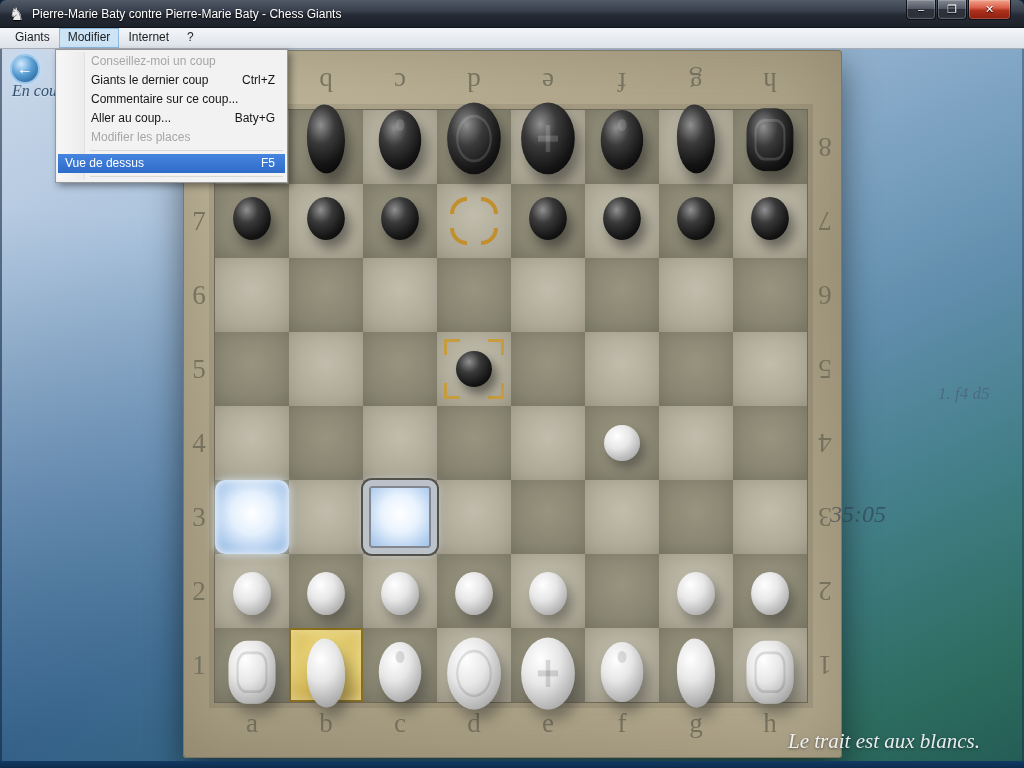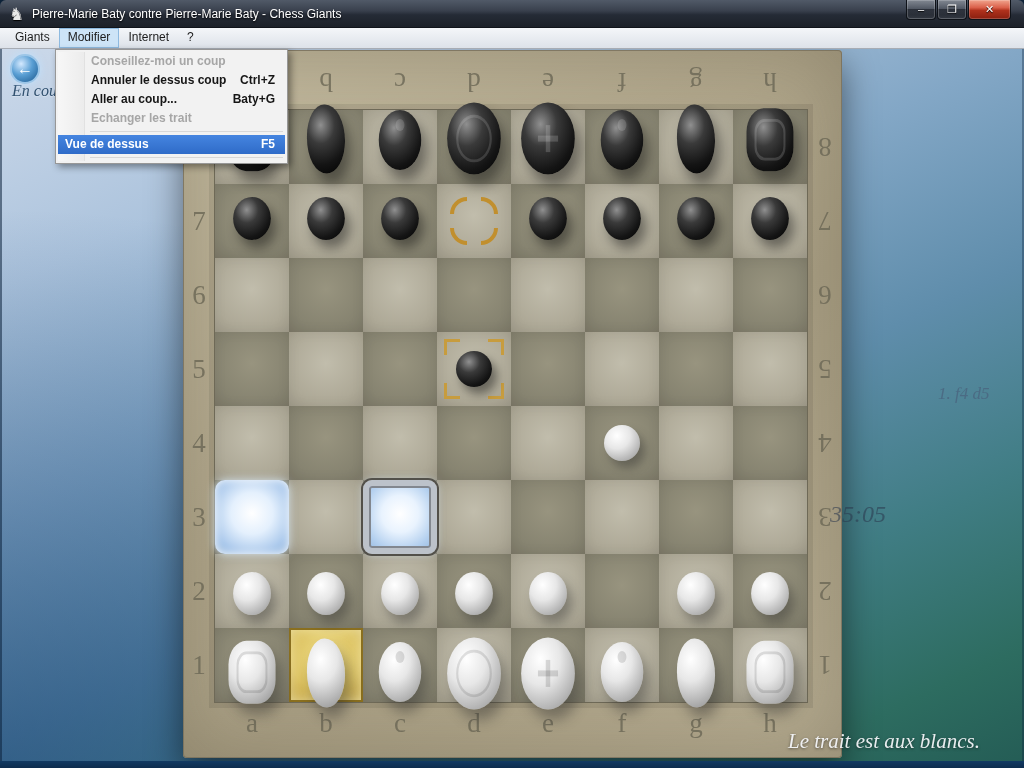--- a/index.html
+++ b/index.html
@@ -130,21 +130,21 @@
   .edge-left { position:absolute; left:0; top:49px; bottom:0; width:2px;
     background:rgba(12,35,60,.55); z-index:40; }
   .edge-right { position:absolute; right:0; top:49px; bottom:0; width:2px;
     background:rgba(12,35,60,.35); z-index:40; }
   .bottom-strip { position:absolute; left:0; right:0; bottom:0; height:7px; z-index:40;
     background:linear-gradient(#123a63,#0d2c4d); }
 
   
   .context-menu { position:absolute; left:55px; top:49px; width:233px; z-index:60;
     background:#f2f2f2; border:1px solid #979797; padding:2px;
-    box-shadow:3px 3px 7px rgba(0,0,0,.4);font-weight:bold; }
+    box-shadow:3px 3px 7px rgba(0,0,0,.4); }
   .menu-gutter { position:absolute; left:2px; top:2px; bottom:2px; width:27px;
     background:linear-gradient(90deg,#f7f7f7,#ececec); border-right:1px solid #e1e1e1; }
   .menu-item { position:relative; height:19px; line-height:19px; font-size:12px; color:#161616;
     padding-left:33px; padding-right:8px; z-index:1; }
   .menu-item .sc { position:absolute; right:10px; }
   .menu-item.disabled { color:#a6a6a6; }
   .menu-item.hl { background:linear-gradient(#4585e0,#2f6bc8); color:#fff;padding-left:7px; }
   .menu-sep { height:1px; background:#d8d8d8; margin:3px 2px 3px 32px; position:relative; z-index:1; }
 </style>
 </head>
@@ -324,21 +324,22 @@
     <div class="status-bottom">Le trait est aux blancs.</div>
   </div>
 
   <div class="edge-left"></div>
   <div class="edge-right"></div>
   <div class="bottom-strip"></div>
 
   <div class="context-menu">
     <div class="menu-gutter"></div>
   <div class="menu-item disabled"><span>Conseillez-moi un coup</span></div>
-      <div class="menu-item"><span>Annuler le dessus coup</span><span class="sc">Ctrl+Z</span></div>
+      <div class="menu-item"><span>Giants le dernier coup</span><span class="sc">Ctrl+Z</span></div>
+      <div class="menu-item"><span>Commentaire sur ce coup...</span></div>
       <div class="menu-item"><span>Aller au coup...</span><span class="sc">Baty+G</span></div>
-      <div class="menu-item disabled"><span>Echanger les trait</span></div>
+      <div class="menu-item disabled"><span>Modifier les places</span></div>
       <div class="menu-sep"></div>
       <div class="menu-item hl"><span>Vue de dessus</span><span class="sc">F5</span></div>
       <div class="menu-sep"></div>
     </div>
 
 </div>
 
 </body></html>

